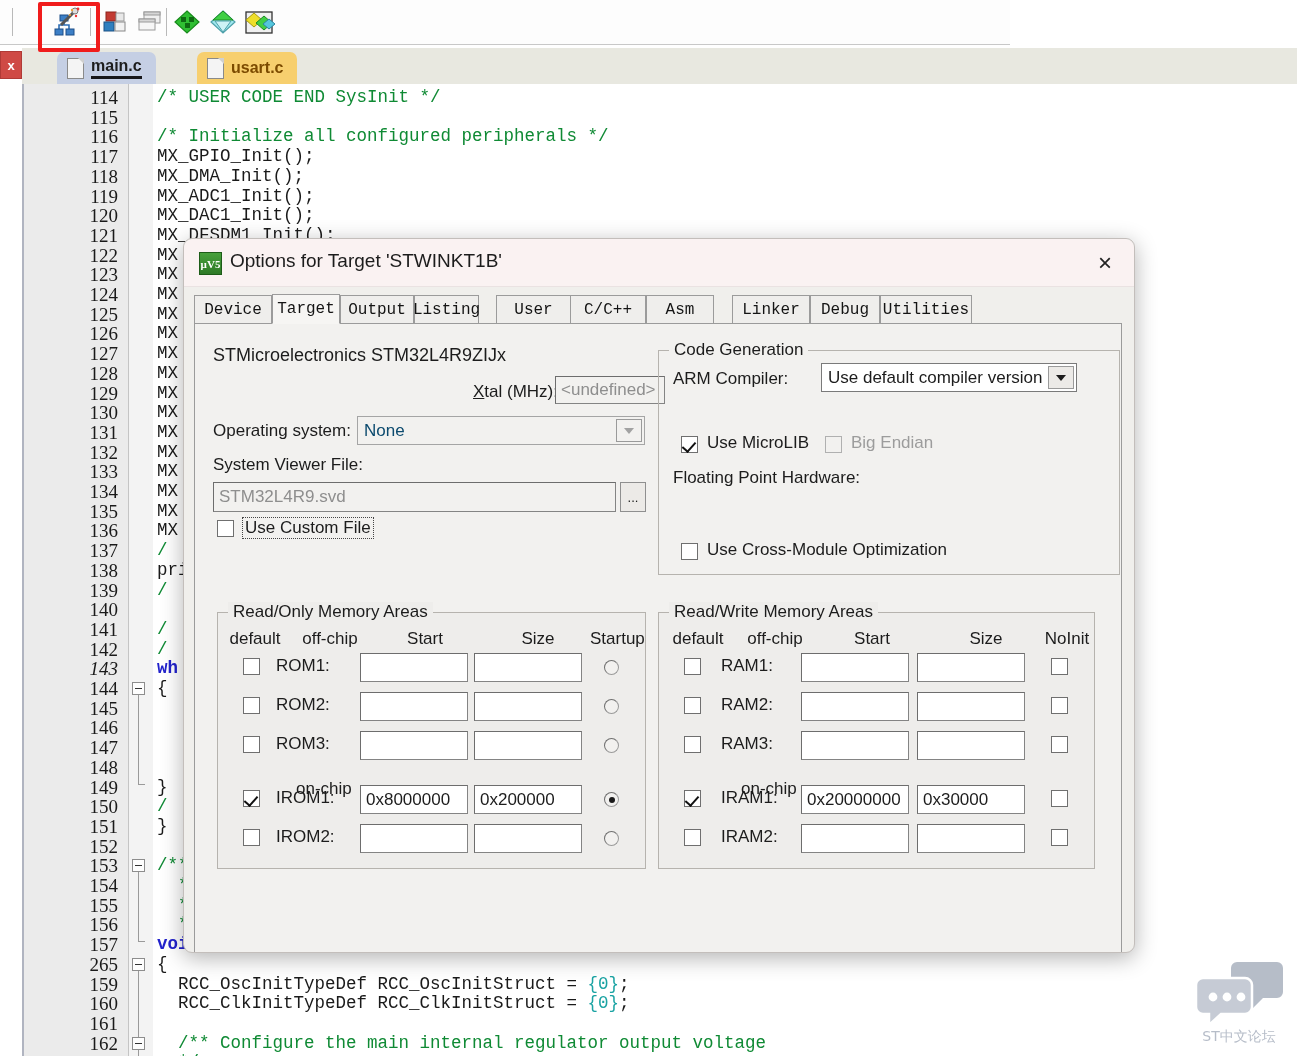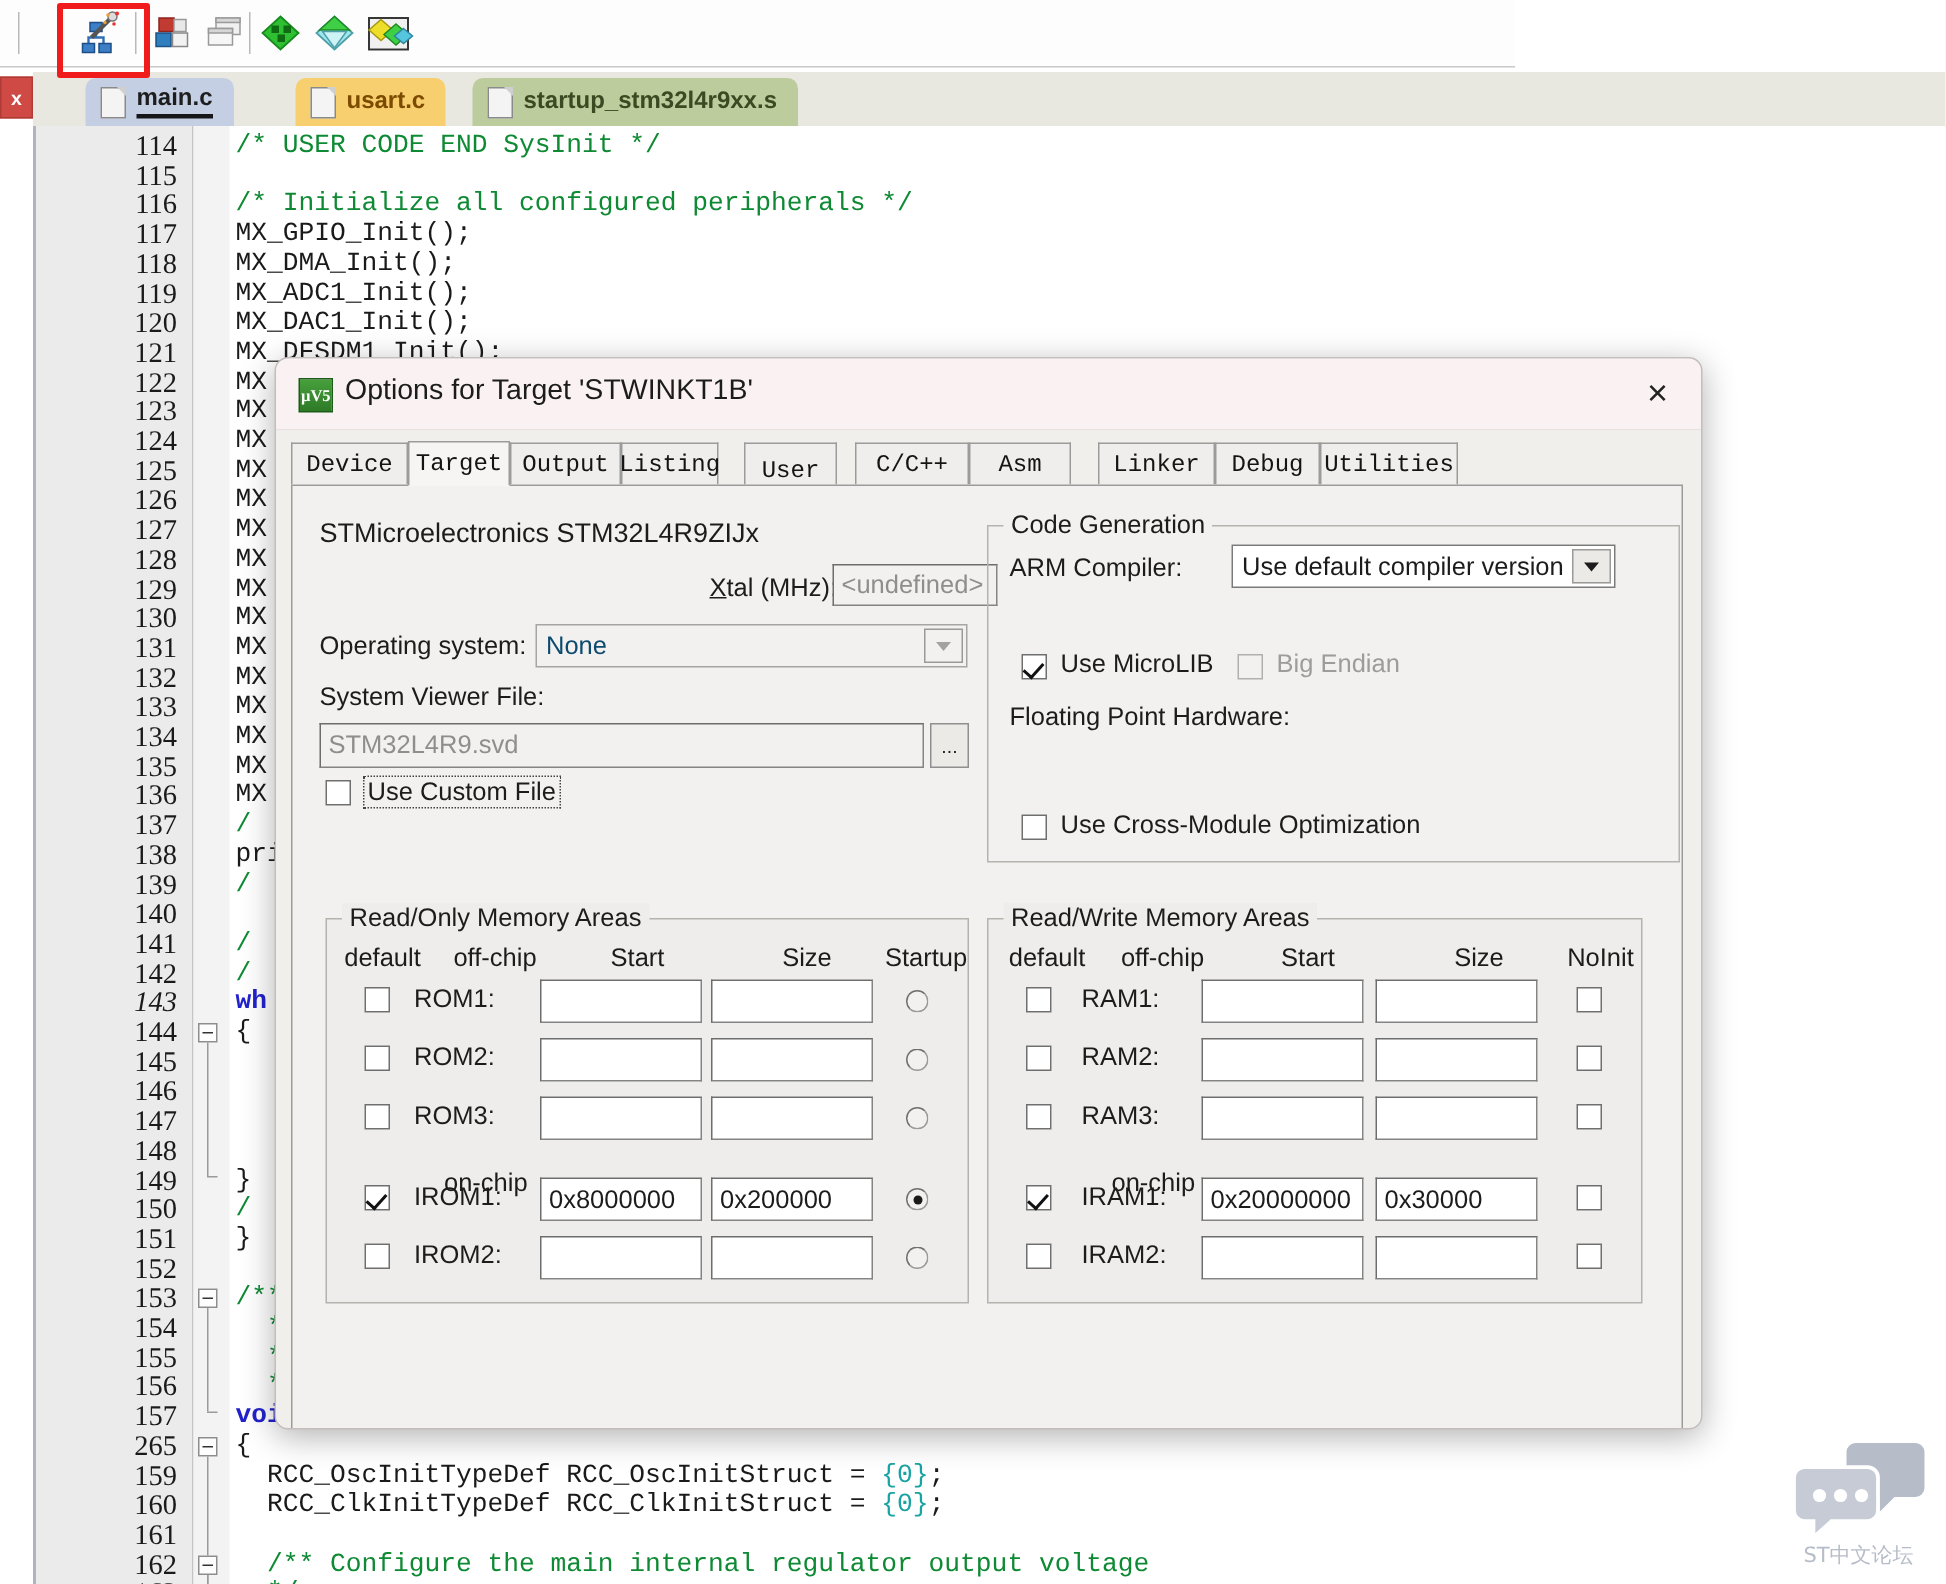--- a/index.html
+++ b/index.html
@@ -316,24 +316,20 @@
 <div id="left-panel-stub"></div>
 
 <div id="tabstrip">
   <div class="ftab" id="ftab-main">
     <span class="pageicon"></span>
     <span class="lbl">main.c</span>
   </div>
   <div class="ftab" id="ftab-usart">
     <span class="pageicon"></span>
     <span class="lbl">usart.c</span>
-  </div>
-  <div class="ftab" id="ftab-startup">
-    <span class="pageicon"></span>
-    <span class="lbl">startup_stm32l4r9xx.s</span>
   </div>
 </div>
 
 <div id="editor">
   <div id="gutter-num">
       <div class="lnum" style="top: 4px;">114</div>
       <div class="lnum" style="top: 23.7px;">115</div>
       <div class="lnum" style="top: 43.4px;">116</div>
       <div class="lnum" style="top: 63.1px;">117</div>
       <div class="lnum" style="top: 82.8px;">118</div>
@@ -462,21 +458,21 @@
       </div>
       <div class="dtab active" style="left: 78px; width: 68px;">
         <span>Target</span>
       </div>
       <div class="dtab" style="left: 146px; width: 74px;">
         <span>Output</span>
       </div>
       <div class="dtab" style="left: 220px; width: 65px;">
         <span>Listing</span>
       </div>
-      <div class="dtab" style="left: 302px; width: 62px; align-items: flex-end;">
+      <div class="dtab" style="left: 302px; width: 75px;">
         <span>User</span>
       </div>
       <div class="dtab" style="left: 376px; width: 76px;">
         <span>C/C++</span>
       </div>
       <div class="dtab" style="left: 452px; width: 68px;">
         <span>Asm</span>
       </div>
       <div class="dtab" style="left: 538px; width: 78px;">
         <span>Linker</span>

